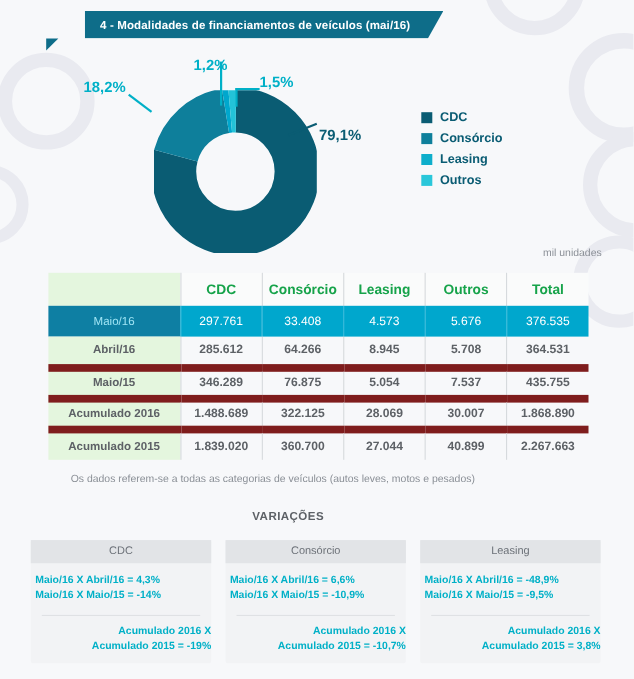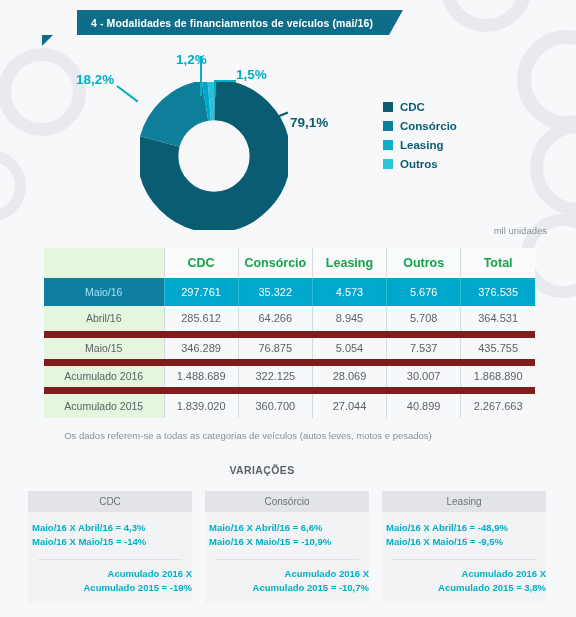--- a/index.html
+++ b/index.html
@@ -87,20 +87,21 @@
 
   
   .table-wrap { position: absolute; left: 44px; top: 248px; width: 491px; }
   table { border-collapse: collapse; width: 100%; table-layout: fixed; }
   th, td {
     font-size: 11px;
     text-align: center;
     height: 28px;
     color: #5d6166;
     border-left: 1px solid #d6dadd;
+    font-weight: bold;
   }
   th:first-child, td:first-child { border-left: none; }
   thead th {
     color: #16a34a;
     font-weight: bold;
     font-size: 12.5px;
     background: #fafbfb;
     border-bottom: none;
     height: 30px;
   }
@@ -220,21 +221,21 @@
           <th>Consórcio</th>
           <th>Leasing</th>
           <th>Outros</th>
           <th>Total</th>
         </tr>
       </thead>
       <tbody>
         <tr class="hl">
           <td class="lbl">Maio/16</td>
           <td>297.761</td>
-          <td>35.322</td>
+          <td>33.408</td>
           <td>4.573</td>
           <td>5.676</td>
           <td>376.535</td>
         </tr>
         <tr class="after-hl">
           <td class="lbl">Abril/16</td>
           <td>285.612</td>
           <td>64.266</td>
           <td>8.945</td>
           <td>5.708</td>

